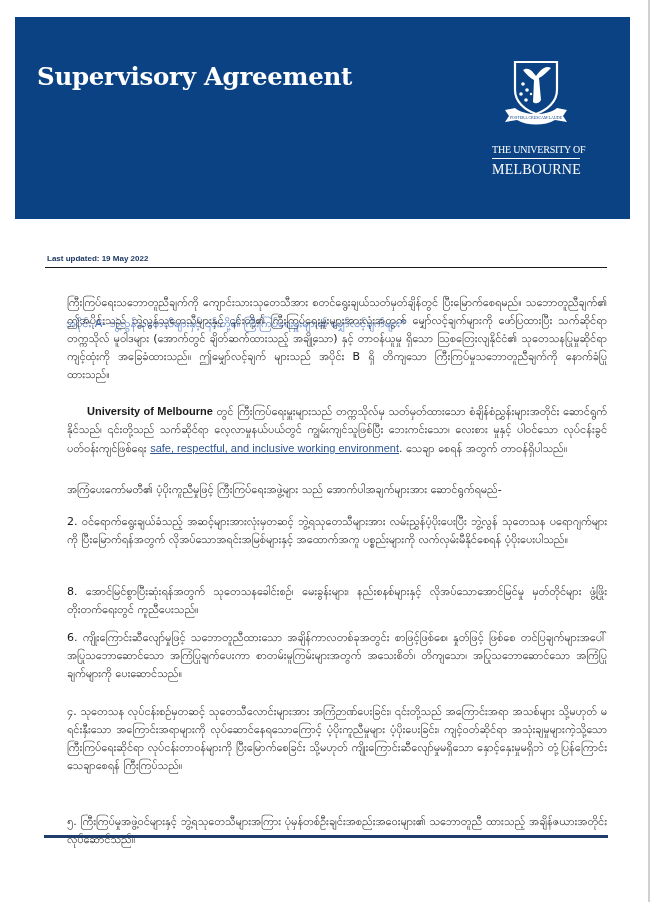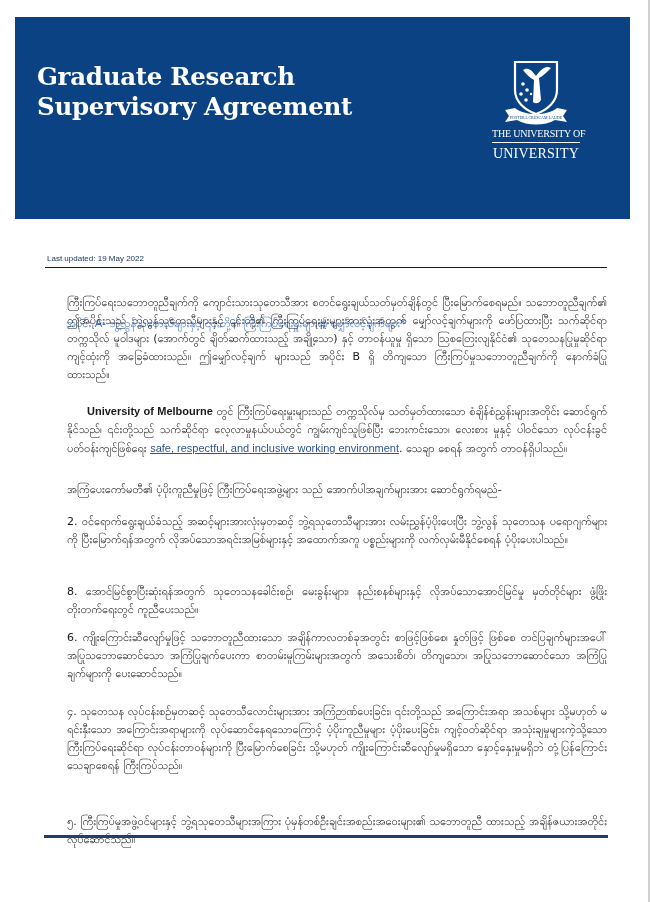--- a/index.html
+++ b/index.html
@@ -20,29 +20,29 @@
       font-family: "DejaVu Serif", "Liberation Serif", serif; font-weight: bold;
       font-size: 24.5px; line-height: 30px; letter-spacing: -0.3px;
     }
 
     .logo {
       position: absolute; left: 393px; top: 56px; width: 88px; text-align: center; color: #fff;
     }
     .logo svg { display: block; margin: 0 auto; }
     .logo .uni-of {
       font-family: "Liberation Serif", serif; font-size: 10px; letter-spacing: -0.2px;
-      margin-top: 0; white-space: nowrap;
+      margin-top: 16px; white-space: nowrap;
     }
     .logo .rule { height: 1px; background: #fff; margin: 3px 0 3px; }
     .logo .melb {
       font-family: "Liberation Serif", serif; font-size: 14px; letter-spacing: 0.2px; white-space: nowrap;
     }
 
     .updated {
-      position: absolute; left: 47px; top: 254px; font-size: 8px; font-weight: normal; color: #1f3864;
+      position: absolute; left: 47px; top: 254px; font-size: 8px; font-weight: bold; color: #1f3864;
       font-family: "Liberation Sans", sans-serif;
     }
     .top-rule {
       position: absolute; left: 45px; top: 267px; width: 562px; height: 1px; background: #1a1a1a;
     }
     .section-heading {
       position: absolute; left: 66px; top: 270px; font-size: 11px; color: #4472c4;
       font-family: "DejaVu Sans", sans-serif; white-space: nowrap; margin-top: 46px;
     }
 
@@ -61,21 +61,20 @@
   </style>
 </head>
 <body>
 
 <div class="right-edge"></div>
 
 <div class="banner-bg" style="width:492px;"></div>
 <div style="position:absolute;left:15px;top:17px;width:615px;height:202px;background:#0b4284;"></div>
 
 <div class="title">
-  <div>Graduate Research</div>
   <div>Supervisory Agreement</div>
 </div>
 
 <div class="logo" style="left:492px;">
   <svg width="70" height="72" viewBox="0 0 70 72">
 
     <path d="M14 6 L56 6 L56 34 C56 46 46 54 35 58 C24 54 14 46 14 34 Z" fill="none" stroke="#fff" stroke-width="2.2"></path>
 
     <path d="M22 14 C28 10 32 16 35 20 C38 16 44 8 50 12 C46 16 42 20 38 22 L40 44 C38 48 34 48 32 46 L33 24 C29 22 25 18 22 14 Z" fill="#fff"></path>
 
@@ -83,21 +82,21 @@
     <circle cx="26" cy="34" r="1.8" fill="#fff"></circle>
     <circle cx="20" cy="38" r="1.8" fill="#fff"></circle>
     <circle cx="25" cy="44" r="1.8" fill="#fff"></circle>
     <circle cx="30" cy="38" r="1.2" fill="#fff"></circle>
 
     <path d="M4 54 L14 52 C24 60 46 60 56 52 L66 54 L62 60 L66 66 L54 64 C44 70 26 70 16 64 L4 66 L8 60 Z" fill="#fff"></path>
     <text x="35" y="63" font-size="4" text-anchor="middle" fill="#0b4284" font-family="Liberation Serif, serif">POSTERA CRESCAM LAUDE</text>
   </svg>
   <div class="uni-of">THE UNIVERSITY OF</div>
   <div class="rule"></div>
-  <div class="melb">UNIVERSITY</div>
+  <div class="melb">MELBOURNE</div>
 </div>
 
 <div class="updated">Last updated: 19 May 2022</div>
 <div class="top-rule"></div>
 <div class="section-heading">အပိုင်း A- ဘွဲ့လွန်သုတေသီများနှင့် ၎င်းတို့၏ ကြီးကြပ်ရေးမှူးများ၏ မျှော်လင့်ချက်များ*</div>
 
 <div class="para" style="top:294px;">ကြီးကြပ်ရေးသဘောတူညီချက်ကို ကျောင်းသားသုတေသီအား စတင်ရွေးချယ်သတ်မှတ်ချိန်တွင် ပြီးမြောက်စေရမည်။ သဘောတူညီချက်၏ ဤအပိုင်းသည် ဘွဲ့လွန်သုတေသီများနှင့် ၎င်းတို့၏ ကြီးကြပ်ရေးမှူးများအားလုံးအတွက် မျှော်လင့်ချက်များကို ဖော်ပြထားပြီး သက်ဆိုင်ရာ တက္ကသိုလ် မူဝါဒများ (အောက်တွင် ချိတ်ဆက်ထားသည့် အချို့သော) နှင့် တာဝန်ယူမှု ရှိသော ဩစတြေးလျနိုင်ငံ၏ သုတေသနပြုမှုဆိုင်ရာ ကျင့်ထုံးကို အခြေခံထားသည်။ ဤမျှော်လင့်ချက် များသည် အပိုင်း B ရှိ တိကျသော ကြီးကြပ်မှုသဘောတူညီချက်ကို နောက်ခံပြုထားသည်။</div>
 
 <div class="para" style="top:402px;">
   <b class="en">University of Melbourne</b><span> တွင် ကြီးကြပ်ရေးမှူးများသည် တက္ကသိုလ်မှ သတ်မှတ်ထားသော စံချိန်စံညွှန်းများအတိုင်း ဆောင်ရွက်နိုင်သည်၊ ၎င်းတို့သည် သက်ဆိုင်ရာ လေ့လာမှုနယ်ပယ်တွင် ကျွမ်းကျင်သူဖြစ်ပြီး ဘေးကင်းသော၊ လေးစား မှုနှင့် ပါဝင်သော လုပ်ငန်းခွင်ပတ်ဝန်းကျင်ဖြစ်ရေး </span><a class="link">safe, respectful, and inclusive working environment</a><span>. သေချာ စေရန် အတွက် တာဝန်ရှိပါသည်။</span>

